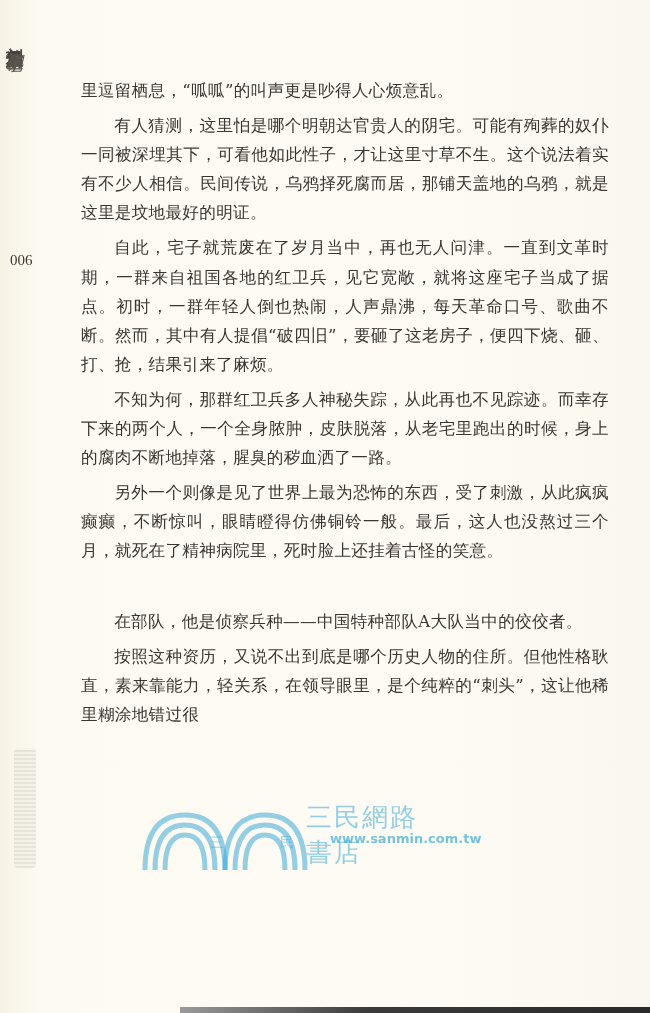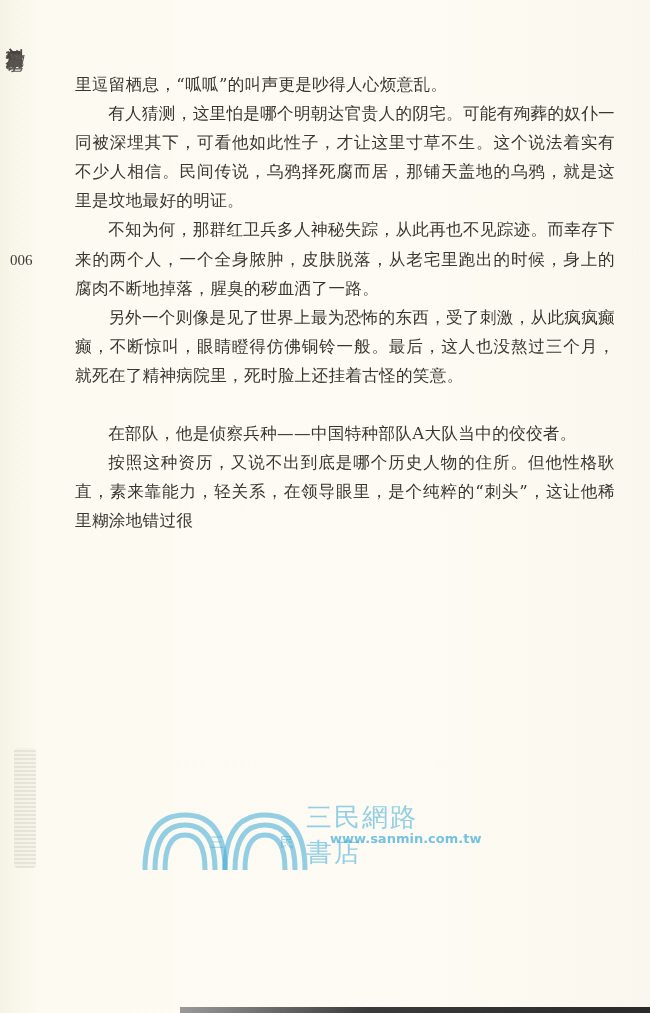--- a/index.html
+++ b/index.html
@@ -30,21 +30,21 @@
   }
   .side-smudge {
     position: absolute; left: 14px; top: 748px; width: 22px; height: 120px;
     background: repeating-linear-gradient(0deg, rgba(170,165,155,0.35) 0 2px, rgba(200,195,185,0.15) 2px 4px);
     border-radius: 4px; opacity: 0.7;
   }
   .body-text {
     position: absolute; left: 75px; top: 70px; width: 540px;
     font-size: 16.6px; line-height: 29.1px; letter-spacing: 0.3px;
   }
-  .para { margin: 0; text-indent: 2em; text-align: justify; }
+  .para { margin: 6px; text-indent: 2em; text-align: justify; }
   .para.cont { text-indent: 0; }
   .gap { height: 29px; }
   .watermark {
     position: absolute; left: 140px; top: 800px; width: 300px; height: 70px;
     pointer-events: none;
   }
   .wm-arcs { position: absolute; left: 0; top: 5px; }
   .wm-name {
     position: absolute; left: 166px; top: 0px;
     font-family: "DejaVu Serif", serif; font-size: 26px; letter-spacing: 2px;
@@ -74,20 +74,21 @@
     <span>刘伯温后人</span><span class="styled">盗墓手记</span>
   </div>
 
   <div class="page-number">006</div>
 
   <div class="side-smudge"></div>
 
   <div class="body-text">
     <p class="para cont">里逗留栖息，“呱呱”的叫声更是吵得人心烦意乱。</p>
     <p class="para">有人猜测，这里怕是哪个明朝达官贵人的阴宅。可能有殉葬的奴仆一同被深埋其下，可看他如此性子，才让这里寸草不生。这个说法着实有不少人相信。民间传说，乌鸦择死腐而居，那铺天盖地的乌鸦，就是这里是坟地最好的明证。</p>
+    <p class="para">自此，宅子就荒废在了岁月当中，再也无人问津。一直到文革时期，一群来自祖国各地的红卫兵，见它宽敞，就将这座宅子当成了据点。初时，一群年轻人倒也热闹，人声鼎沸，每天革命口号、歌曲不断。然而，其中有人提倡“破四旧”，要砸了这老房子，便四下烧、砸、打、抢，结果引来了麻烦。</p>
     <p class="para">不知为何，那群红卫兵多人神秘失踪，从此再也不见踪迹。而幸存下来的两个人，一个全身脓肿，皮肤脱落，从老宅里跑出的时候，身上的腐肉不断地掉落，腥臭的秽血洒了一路。</p>
     <p class="para">另外一个则像是见了世界上最为恐怖的东西，受了刺激，从此疯疯癫癫，不断惊叫，眼睛瞪得仿佛铜铃一般。最后，这人也没熬过三个月，就死在了精神病院里，死时脸上还挂着古怪的笑意。</p>
     <div class="gap"></div>
     <p class="para">在部队，他是侦察兵种——中国特种部队A大队当中的佼佼者。</p>
     <p class="para">按照这种资历，又说不出到底是哪个历史人物的住所。但他性格耿直，素来靠能力，轻关系，在领导眼里，是个纯粹的“刺头”，这让他稀里糊涂地错过很</p>
   </div>
 
   <div class="watermark">
     <svg class="wm-arcs" width="170" height="65" viewBox="0 0 170 65">
       <g fill="none" stroke="rgba(60,170,215,0.55)" stroke-width="5">

